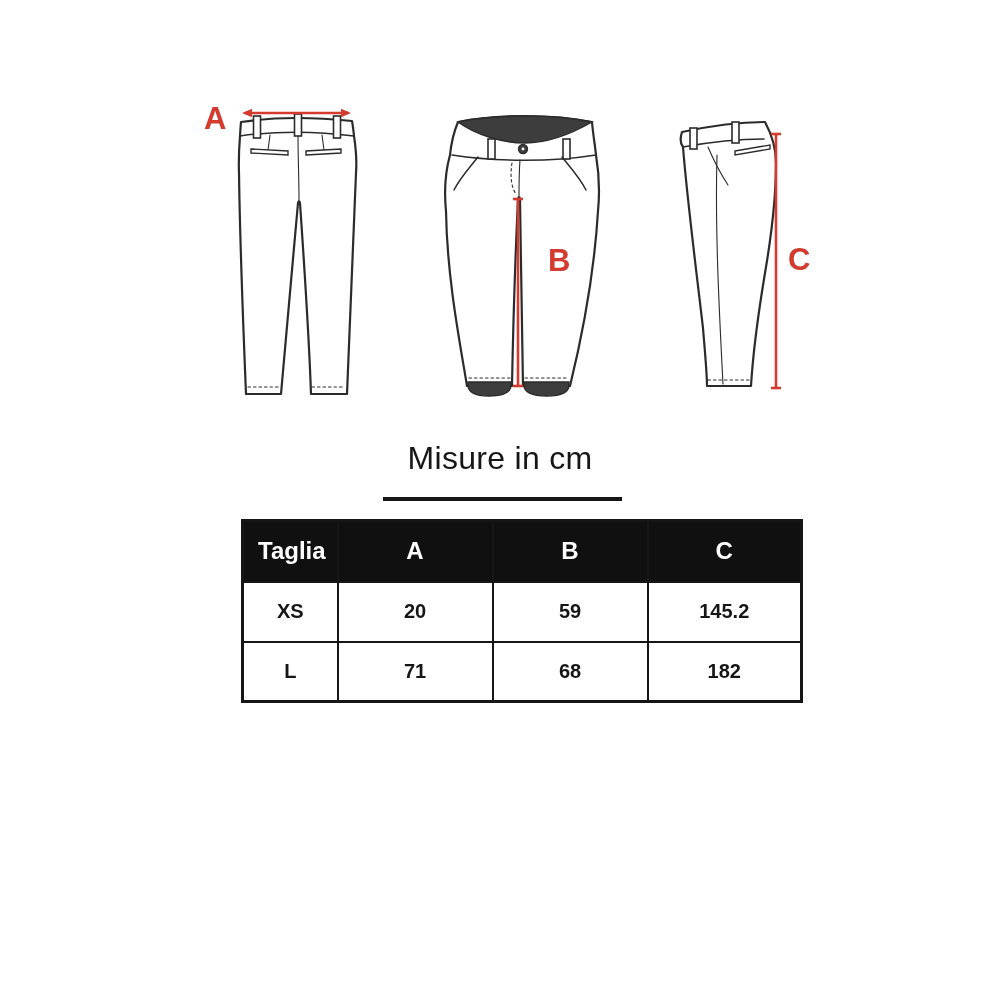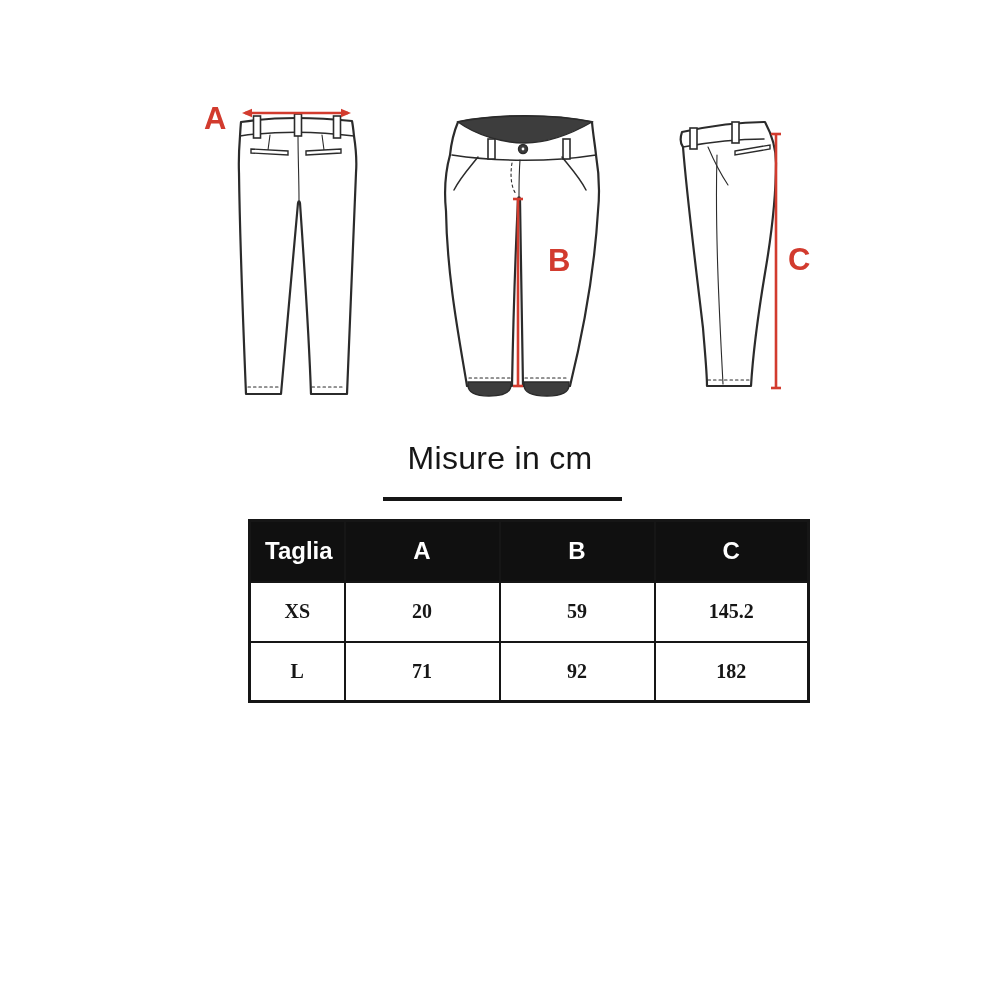--- a/index.html
+++ b/index.html
@@ -31,28 +31,28 @@
     line-height:1;letter-spacing:.5px;
   }
   .page-title{
     position:absolute;left:0;top:440px;width:1000px;text-align:center;
     font-size:32px;font-weight:400;letter-spacing:.3px;color:var(--ink);
   }
   .title-underline{
     position:absolute;left:383px;top:497px;width:239px;height:4px;background:var(--ink);
   }
   table.size-table{
-    position:absolute;left:248px;top:519px;width:559px;
+    position:absolute;left:241px;top:519px;width:559px;
     border-collapse:collapse;border:3px solid var(--ink);table-layout:fixed;
   }
   table.size-table th,table.size-table td{
     border:2px solid var(--ink);text-align:center;vertical-align:middle;font-weight:700;
   }
   table.size-table thead tr{height:61px;}
-  table.size-table tbody tr{height:60px;font-family:Liberation Serif, serif;}
+  table.size-table tbody tr{height:60px;}
   table.size-table th{
     background:var(--table-header-bg);color:var(--table-header-text);font-size:24px;
   }
   table.size-table th.left{text-align:left;padding-left:14px;}
   table.size-table td{font-size:20px;color:var(--ink);background:#ffffff;}
 </style>
 </head>
 <body>
 
 <div style="position:absolute;inset:0;">
@@ -147,19 +147,19 @@
     <tbody>
       <tr>
         <td>XS</td>
         <td>20</td>
         <td>59</td>
         <td>145.2</td>
       </tr>
       <tr>
         <td>L</td>
         <td>71</td>
-        <td>92</td>
+        <td>68</td>
         <td>182</td>
       </tr>
     </tbody>
   </table>
 
 </div>
 
 </body></html>

